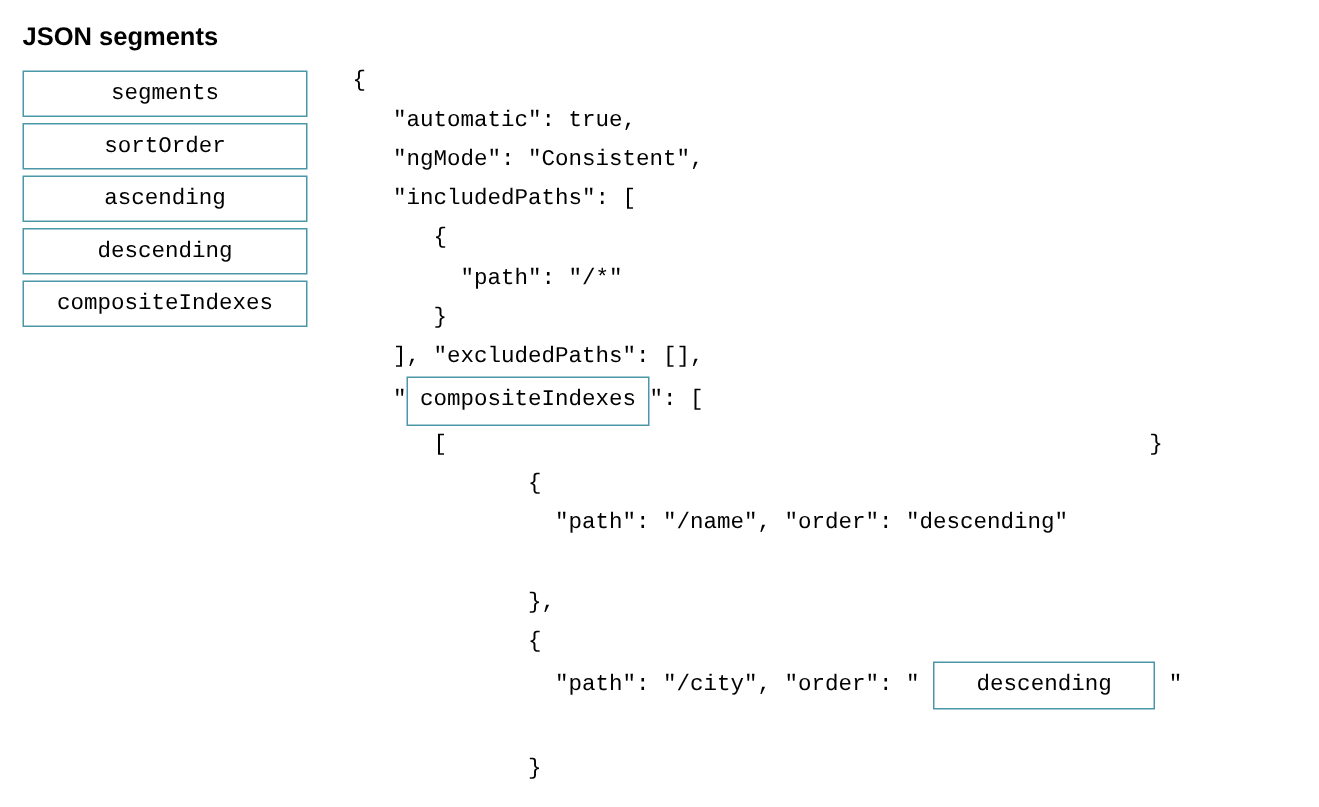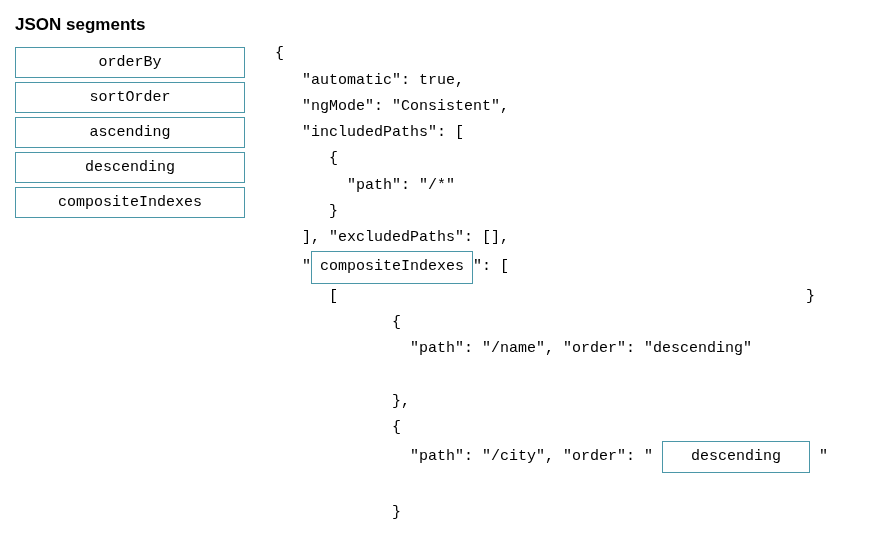--- a/index.html
+++ b/index.html
@@ -9,21 +9,21 @@
     background: #fff;
     margin: 0;
     padding: 15px;
   }
   .container {
     display: flex;
     align-items: flex-start;
     gap: 30px;
   }
   .left-col {
-    width: 230px;
+    width: 190px;
   }
   .header {
     font-family: Arial, sans-serif;
     font-weight: bold;
     font-size: 17px;
     margin-bottom: 12px;
   }
   .segment {
     border: 1px solid #4b97a8;
     text-align: center;
@@ -52,21 +52,21 @@
     padding: 2px 28px;
     vertical-align: baseline;
   }
 </style>
 </head>
 <body>
 
 <div class="container">
   <div class="left-col">
     <div class="header">JSON segments</div>
-    <div class="segment">orderBy</div>
+    <div class="segment">segments</div>
     <div class="segment">sortOrder</div>
     <div class="segment">ascending</div>
     <div class="segment">descending</div>
     <div class="segment">compositeIndexes</div>
   </div>
 
   <div class="right-col">
     <div class="code-block">
 <span>{</span>
 <span>   "automatic": true,</span>

